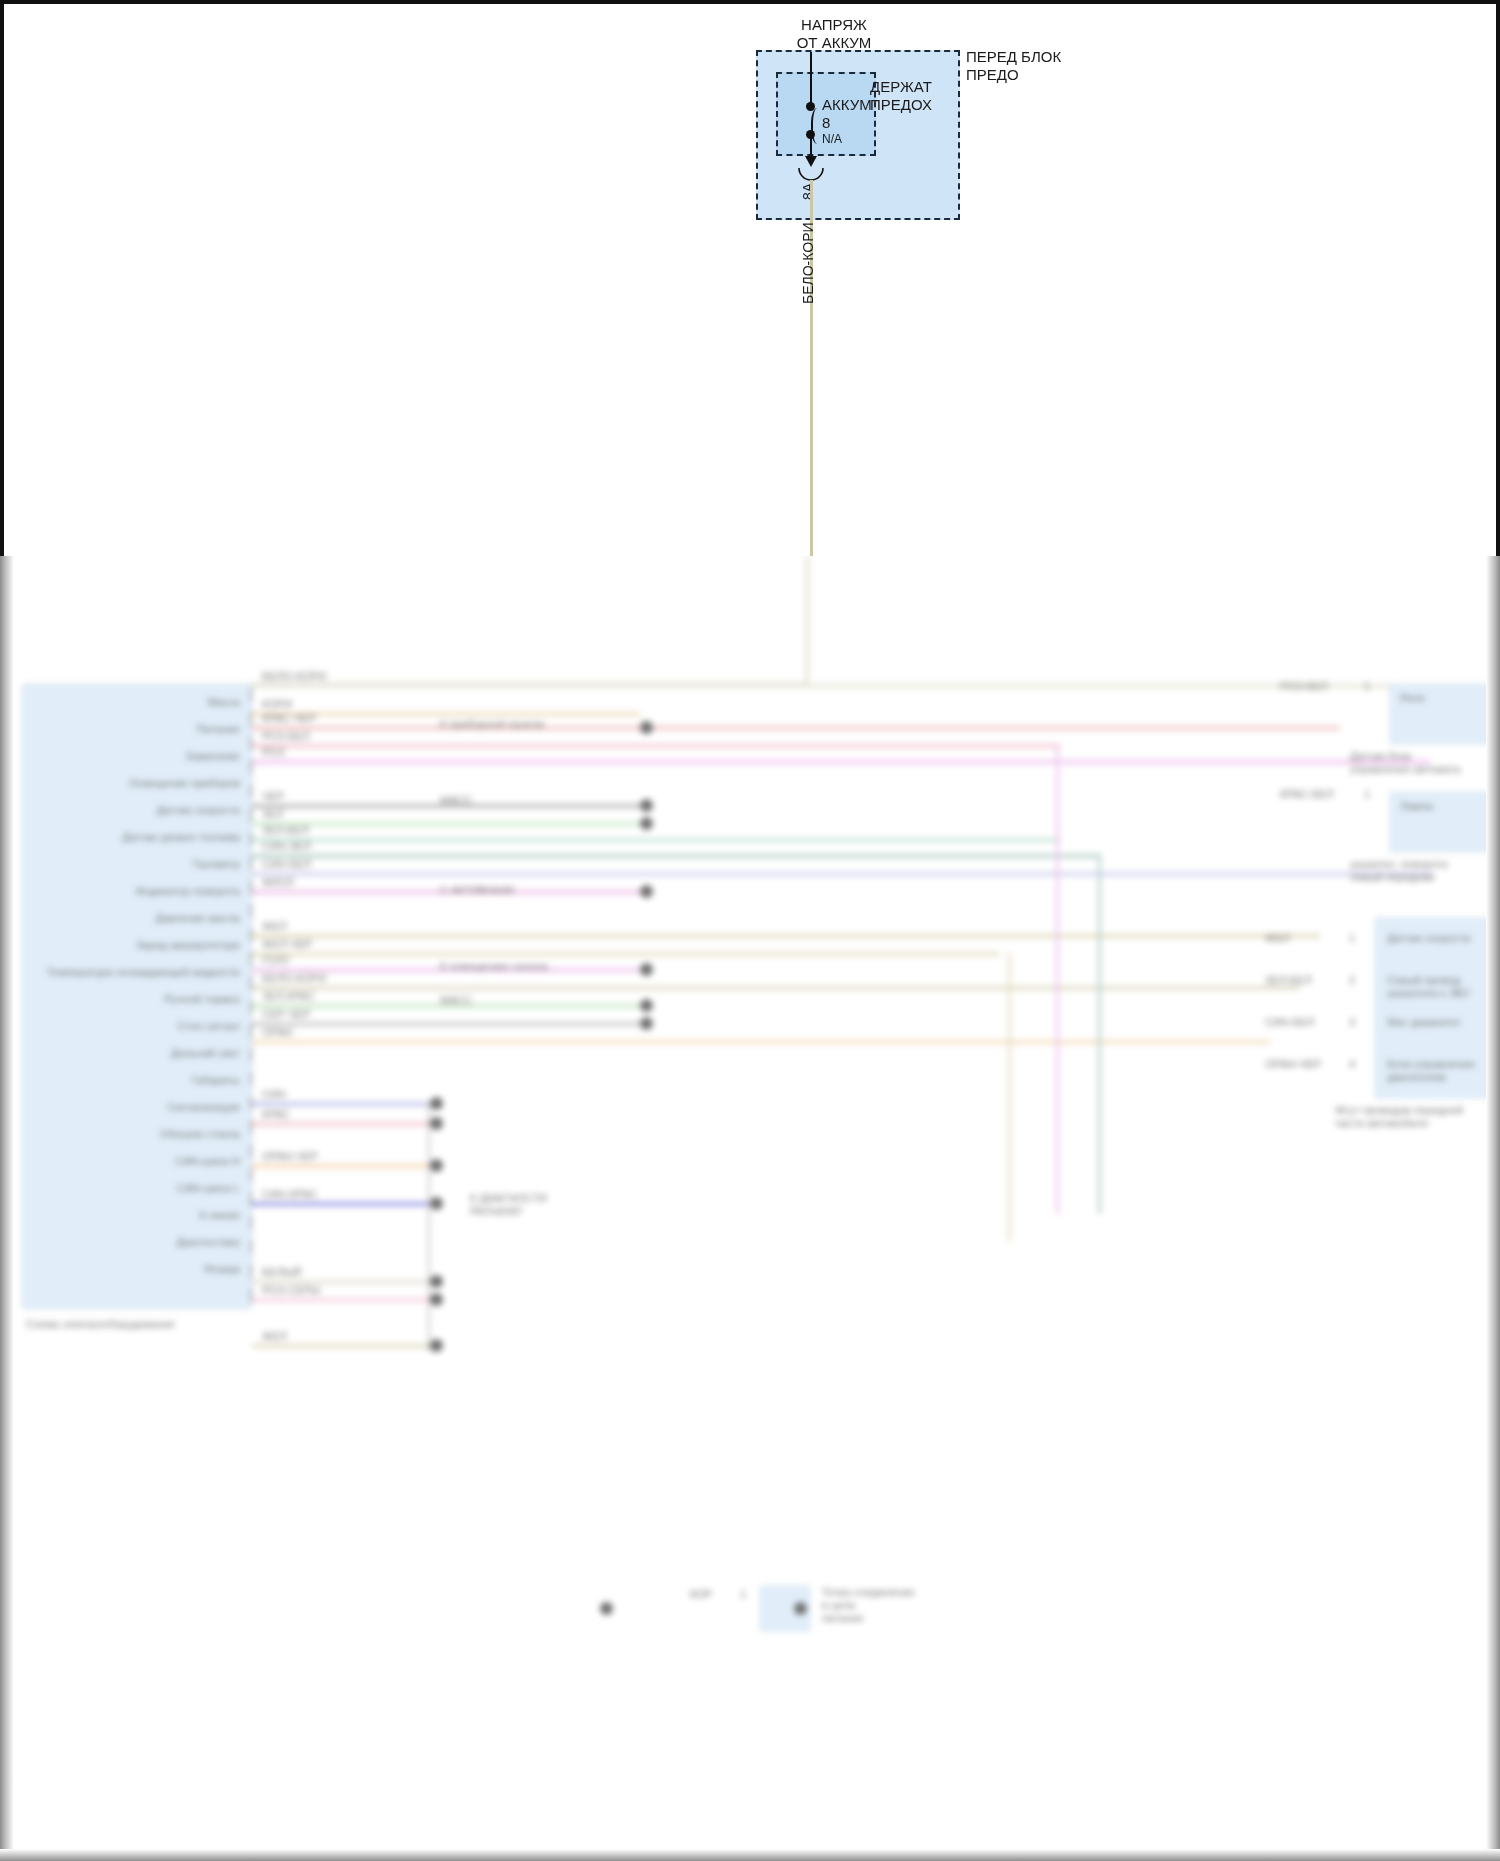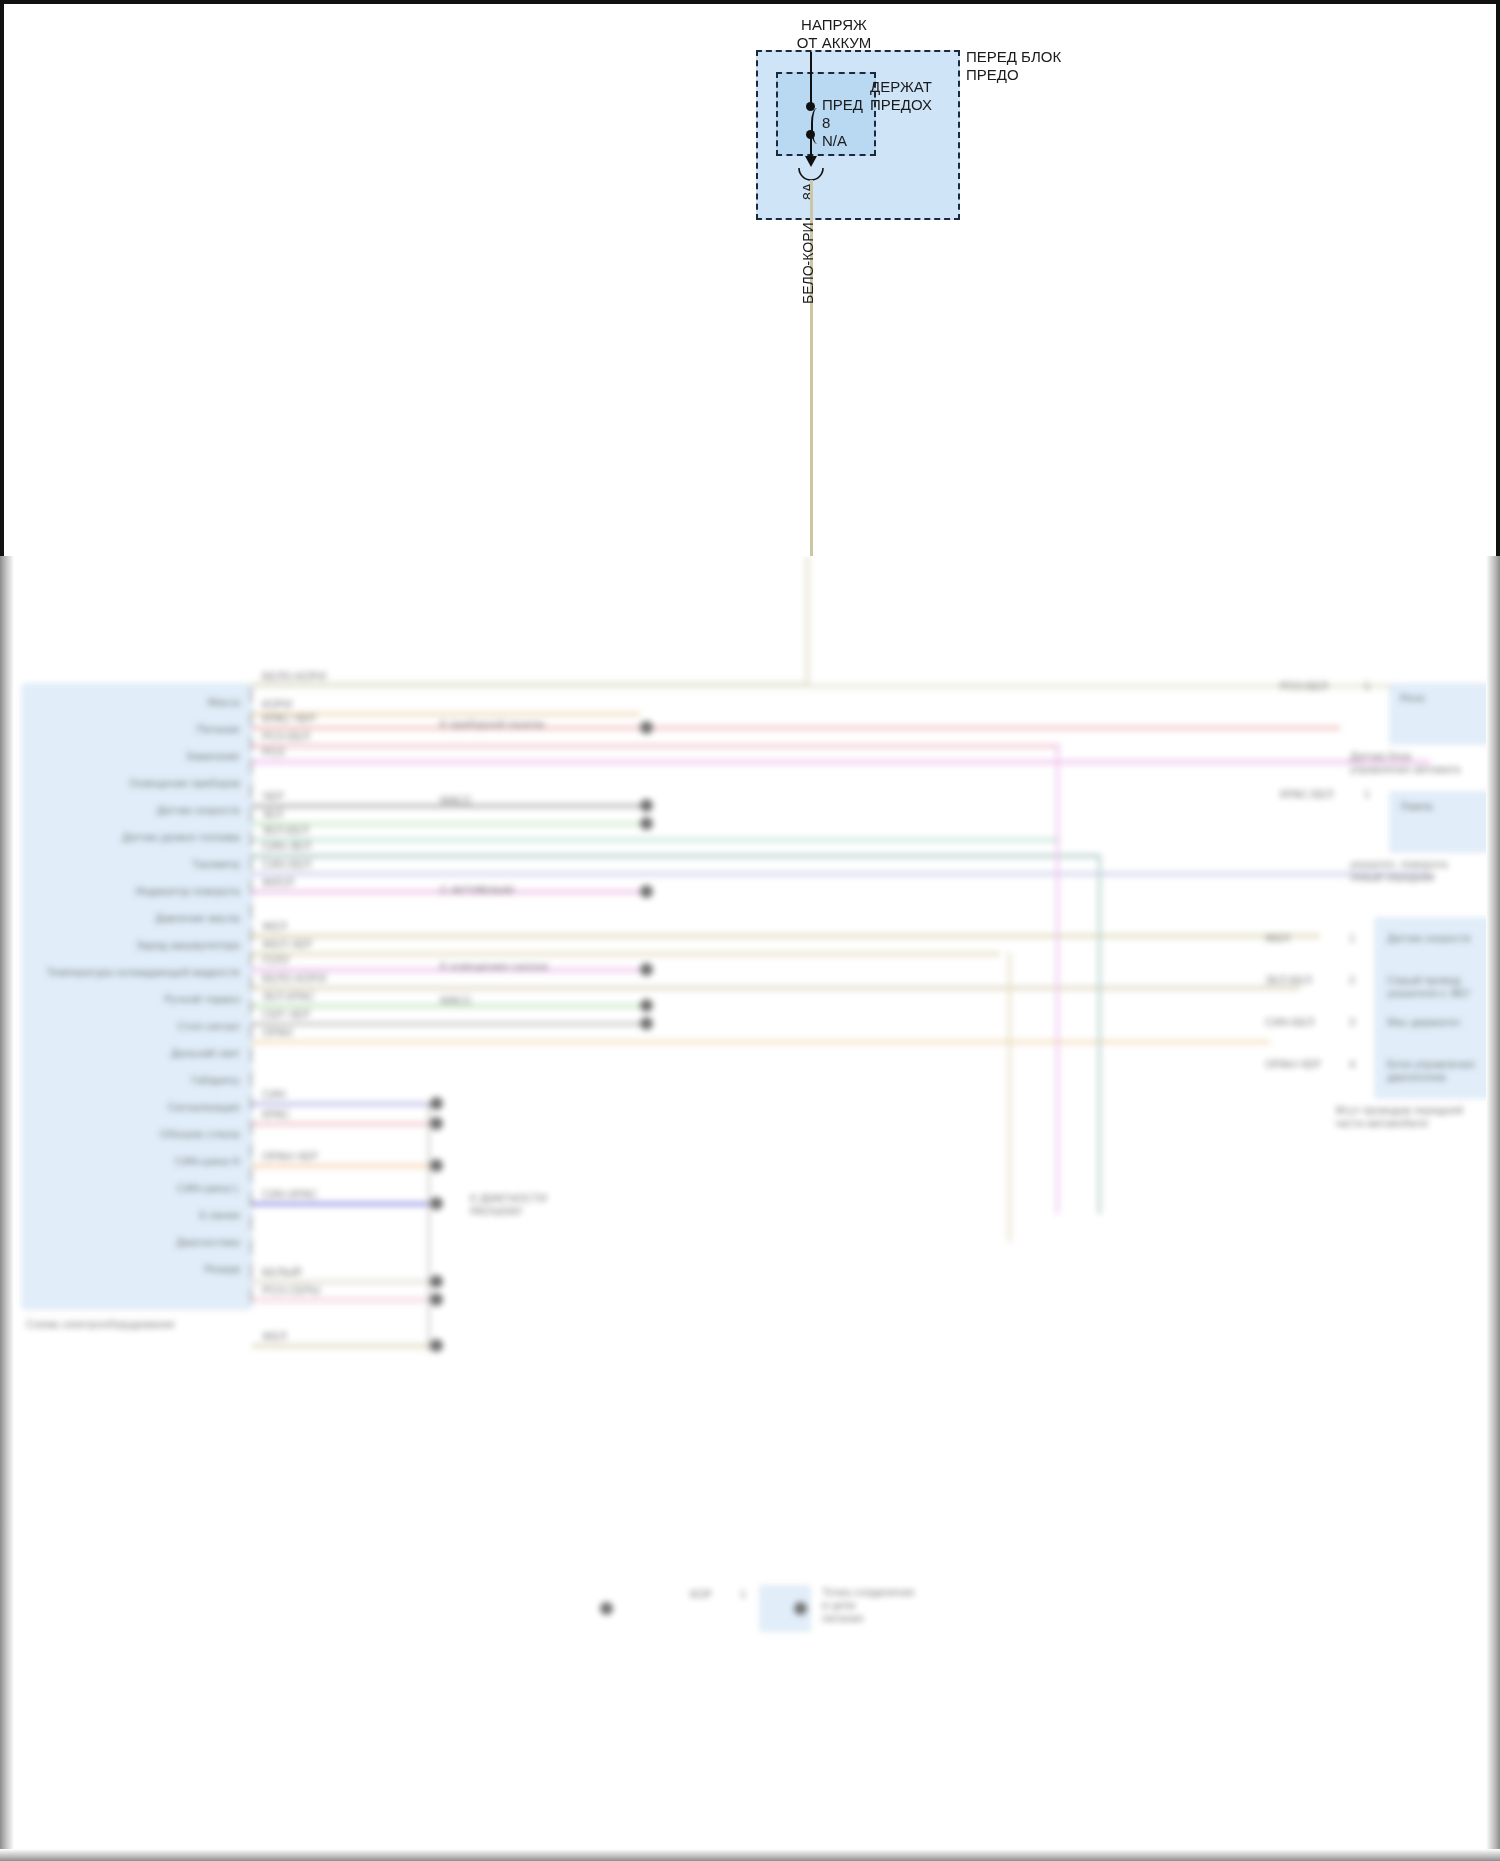--- a/index.html
+++ b/index.html
@@ -139,23 +139,23 @@
     <div class="lbl" id="fuseholder-lbl" style="left:866px; top:74px; font-size:15px;">ДЕРЖАТ
 ПРЕДОХ</div>
 
     <div class="fuse-line" style="left:806px; top:48px; height:54px;"></div>
     <div class="dot" style="left:802px; top:98px;"></div>
     <div class="fuse-squiggle" style="left:807px; top:104px;"></div>
     <div class="dot" style="left:802px; top:126px;"></div>
     <div class="fuse-line" style="left:806px; top:133px; height:24px;"></div>
     <div class="arrow-down" style="left:801px; top:152px;"></div>
 
-    <div class="lbl" id="fuse-name" style="left:818px; top:92px; font-size:15px;">ПРЕД</div>
+    <div class="lbl" id="fuse-name" style="left:818px; top:92px; font-size:15px;">АККУМ</div>
     <div class="lbl" id="fuse-num" style="left:818px; top:110px; font-size:15px;">8</div>
-    <div class="lbl" id="fuse-na" style="left:818px; top:128px; font-size:15px;">N/A</div>
+    <div class="lbl" id="fuse-na" style="left:818px; top:128px; font-size:12px;">N/A</div>
 
     <svg style="position:absolute;left:794px;top:163px;width:26px;height:14px;">
       <path d="M1 1 A 12 12 0 0 0 25 1" fill="none" stroke="#101010" stroke-width="1.6"></path>
     </svg>
 
     <div class="vlbl" id="fuse-amp" style="left:796px; top:196px; font-size:14px;">8А</div>
 
     <div class="vwire" id="outwire" style="left:806px; top:176px; width:3px; height:660px; background:#cdc6a4;"></div>
 
     <div class="vlbl" id="wire-color" style="left:796px; top:300px; font-size:14px;">БЕЛО-КОРИ</div>

